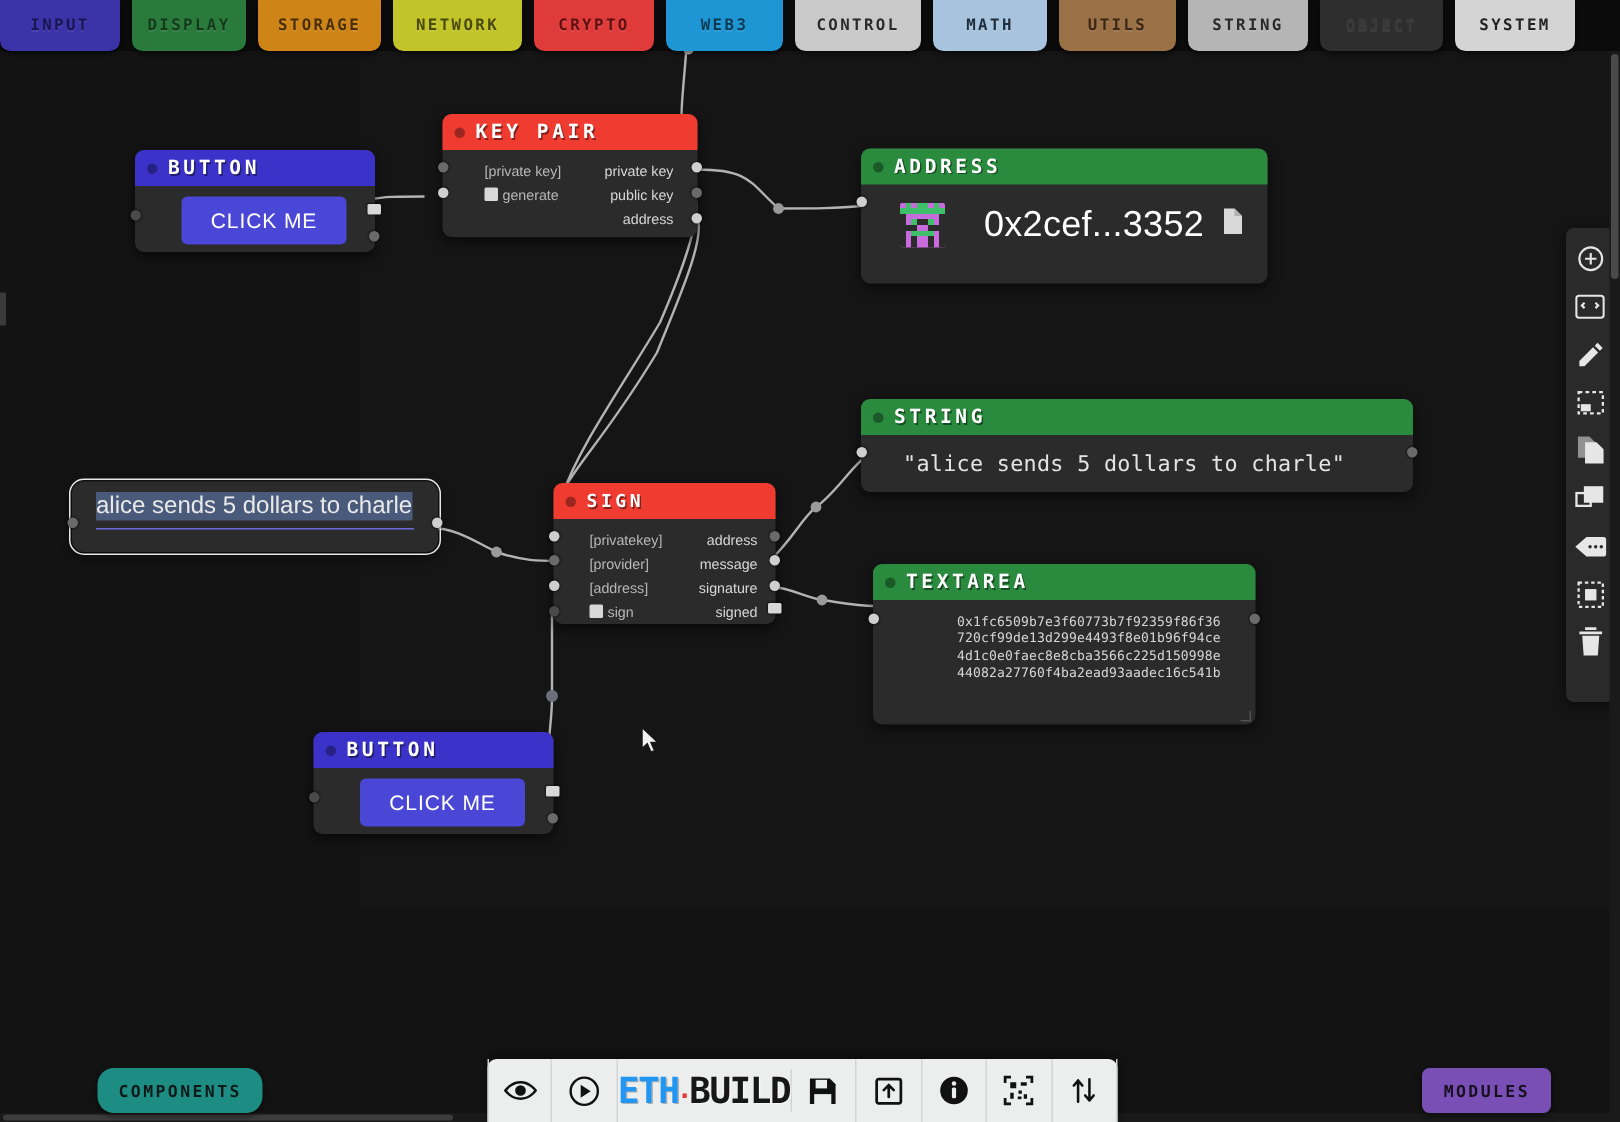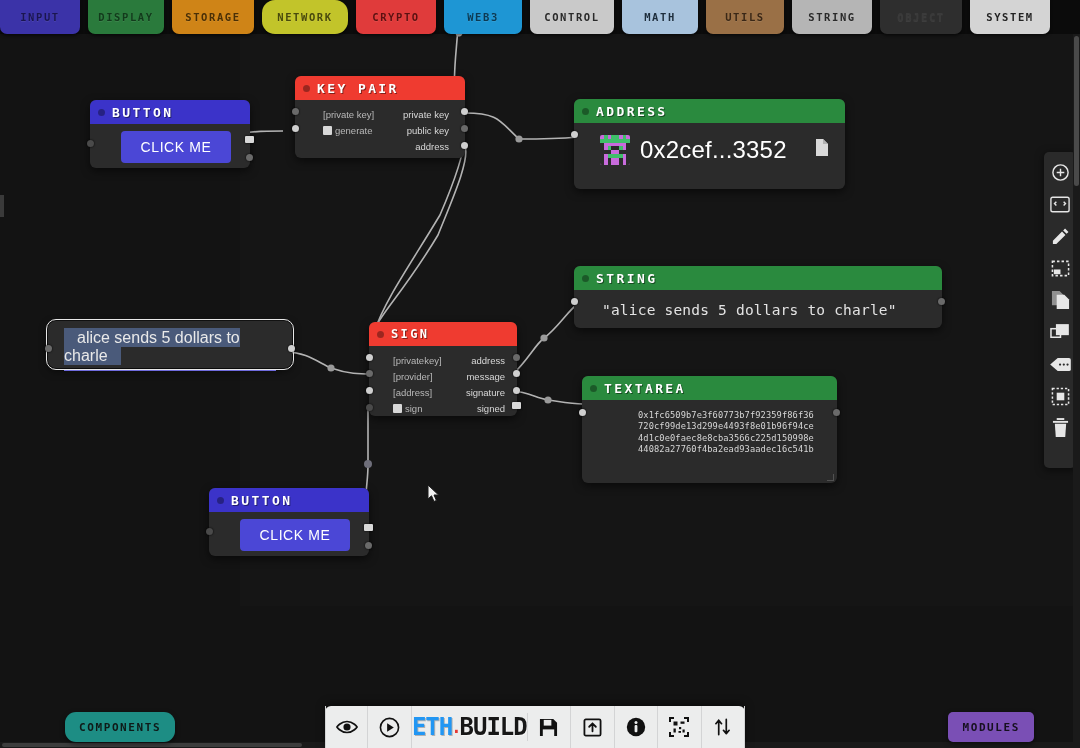--- a/index.html
+++ b/index.html
@@ -75,28 +75,28 @@
   .resize-grip{ position:absolute; right:3px; bottom:2px; width:7px; height:7px;
                 border-right:1.5px solid #5b5b5b; border-bottom:1.5px solid #5b5b5b;
                 transform:skewX(-0deg); opacity:.8; }
 
   
   .btn-big{
     background:#4b47d6; color:#fff; border:none; border-radius:4px;
     font-family:"Liberation Sans", sans-serif; font-size:14px; letter-spacing:.6px;
     padding:8px 20px; cursor:pointer;
   }
-  .sel-text{ background:#4a5a7a; color:#e9e9e9; padding:1px 13px; }
+  .sel-text{ background:#4a5a7a; color:#e9e9e9; padding:1px 0; }
 
   
   .addr-row{ display:flex; align-items:center; padding:6px 14px 0 14px; gap:10px; }
   .blockie{ width:30px; height:30px; border-radius:2px; flex:none;
             image-rendering:pixelated; }
   .addr-text{ font-family:"Liberation Sans", sans-serif; font-size:24px; color:#ffffff;
-              letter-spacing:.2px; }
+              letter-spacing:.2px;margin-left:16px; }
   .copy-ico{ margin-left:auto; opacity:.92; }
 
   
   .string-val{
     padding:6px 16px 2px 16px; color:#e3e3e3;
     font-family:"DejaVu Sans Mono", monospace; font-size:14.5px; letter-spacing:.2px;
   }
   
   .ta-val{
     margin:4px 14px 0 44px; color:#d6d6d6;
@@ -353,21 +353,21 @@
 
     <svg id="cursor" width="14" height="20" viewBox="0 0 14 20">
       <path d="M1,1 L1,15 L4.5,11.8 L7,17.5 L9.4,16.4 L7,11 L11.6,11 Z" fill="#f2f2f2" stroke="#1a1a1a" stroke-width="1"></path>
     </svg>
   </div>
 
   <div id="topbar">
       <div class="cat" style="width: 80px; background: rgb(59, 51, 168); color: rgb(26, 21, 80);">INPUT</div>
       <div class="cat" style="width: 76px; background: rgb(42, 122, 60); color: rgb(18, 58, 27);">DISPLAY</div>
       <div class="cat" style="width: 82px; background: rgb(207, 132, 23); color: rgb(74, 47, 5);">STORAGE</div>
-      <div class="cat" style="width: 86px; background: rgb(194, 196, 42); color: rgb(73, 74, 12); border-radius: 13px;">NETWORK</div>
+      <div class="cat" style="width: 86px; background: rgb(194, 196, 42); color: rgb(73, 74, 12);">NETWORK</div>
       <div class="cat" style="width: 80px; background: rgb(224, 59, 59); color: rgb(92, 16, 16);">CRYPTO</div>
       <div class="cat" style="width: 78px; background: rgb(30, 150, 212); color: rgb(12, 58, 83);">WEB3</div>
       <div class="cat" style="width: 84px; background: rgb(201, 201, 201); color: rgb(42, 42, 42);">CONTROL</div>
       <div class="cat" style="width: 76px; background: rgb(168, 195, 221); color: rgb(29, 45, 60);">MATH</div>
       <div class="cat" style="width: 78px; background: rgb(154, 112, 70); color: rgb(58, 39, 22);">UTILS</div>
       <div class="cat" style="width: 80px; background: rgb(181, 181, 181); color: rgb(42, 42, 42);">STRING</div>
       <div class="cat" style="width: 82px; background: rgb(46, 46, 46); color: rgb(58, 58, 58);">OBJECT</div>
       <div class="cat" style="width: 80px; background: rgb(212, 212, 212); color: rgb(35, 35, 35);">SYSTEM</div>
     </div>
 

